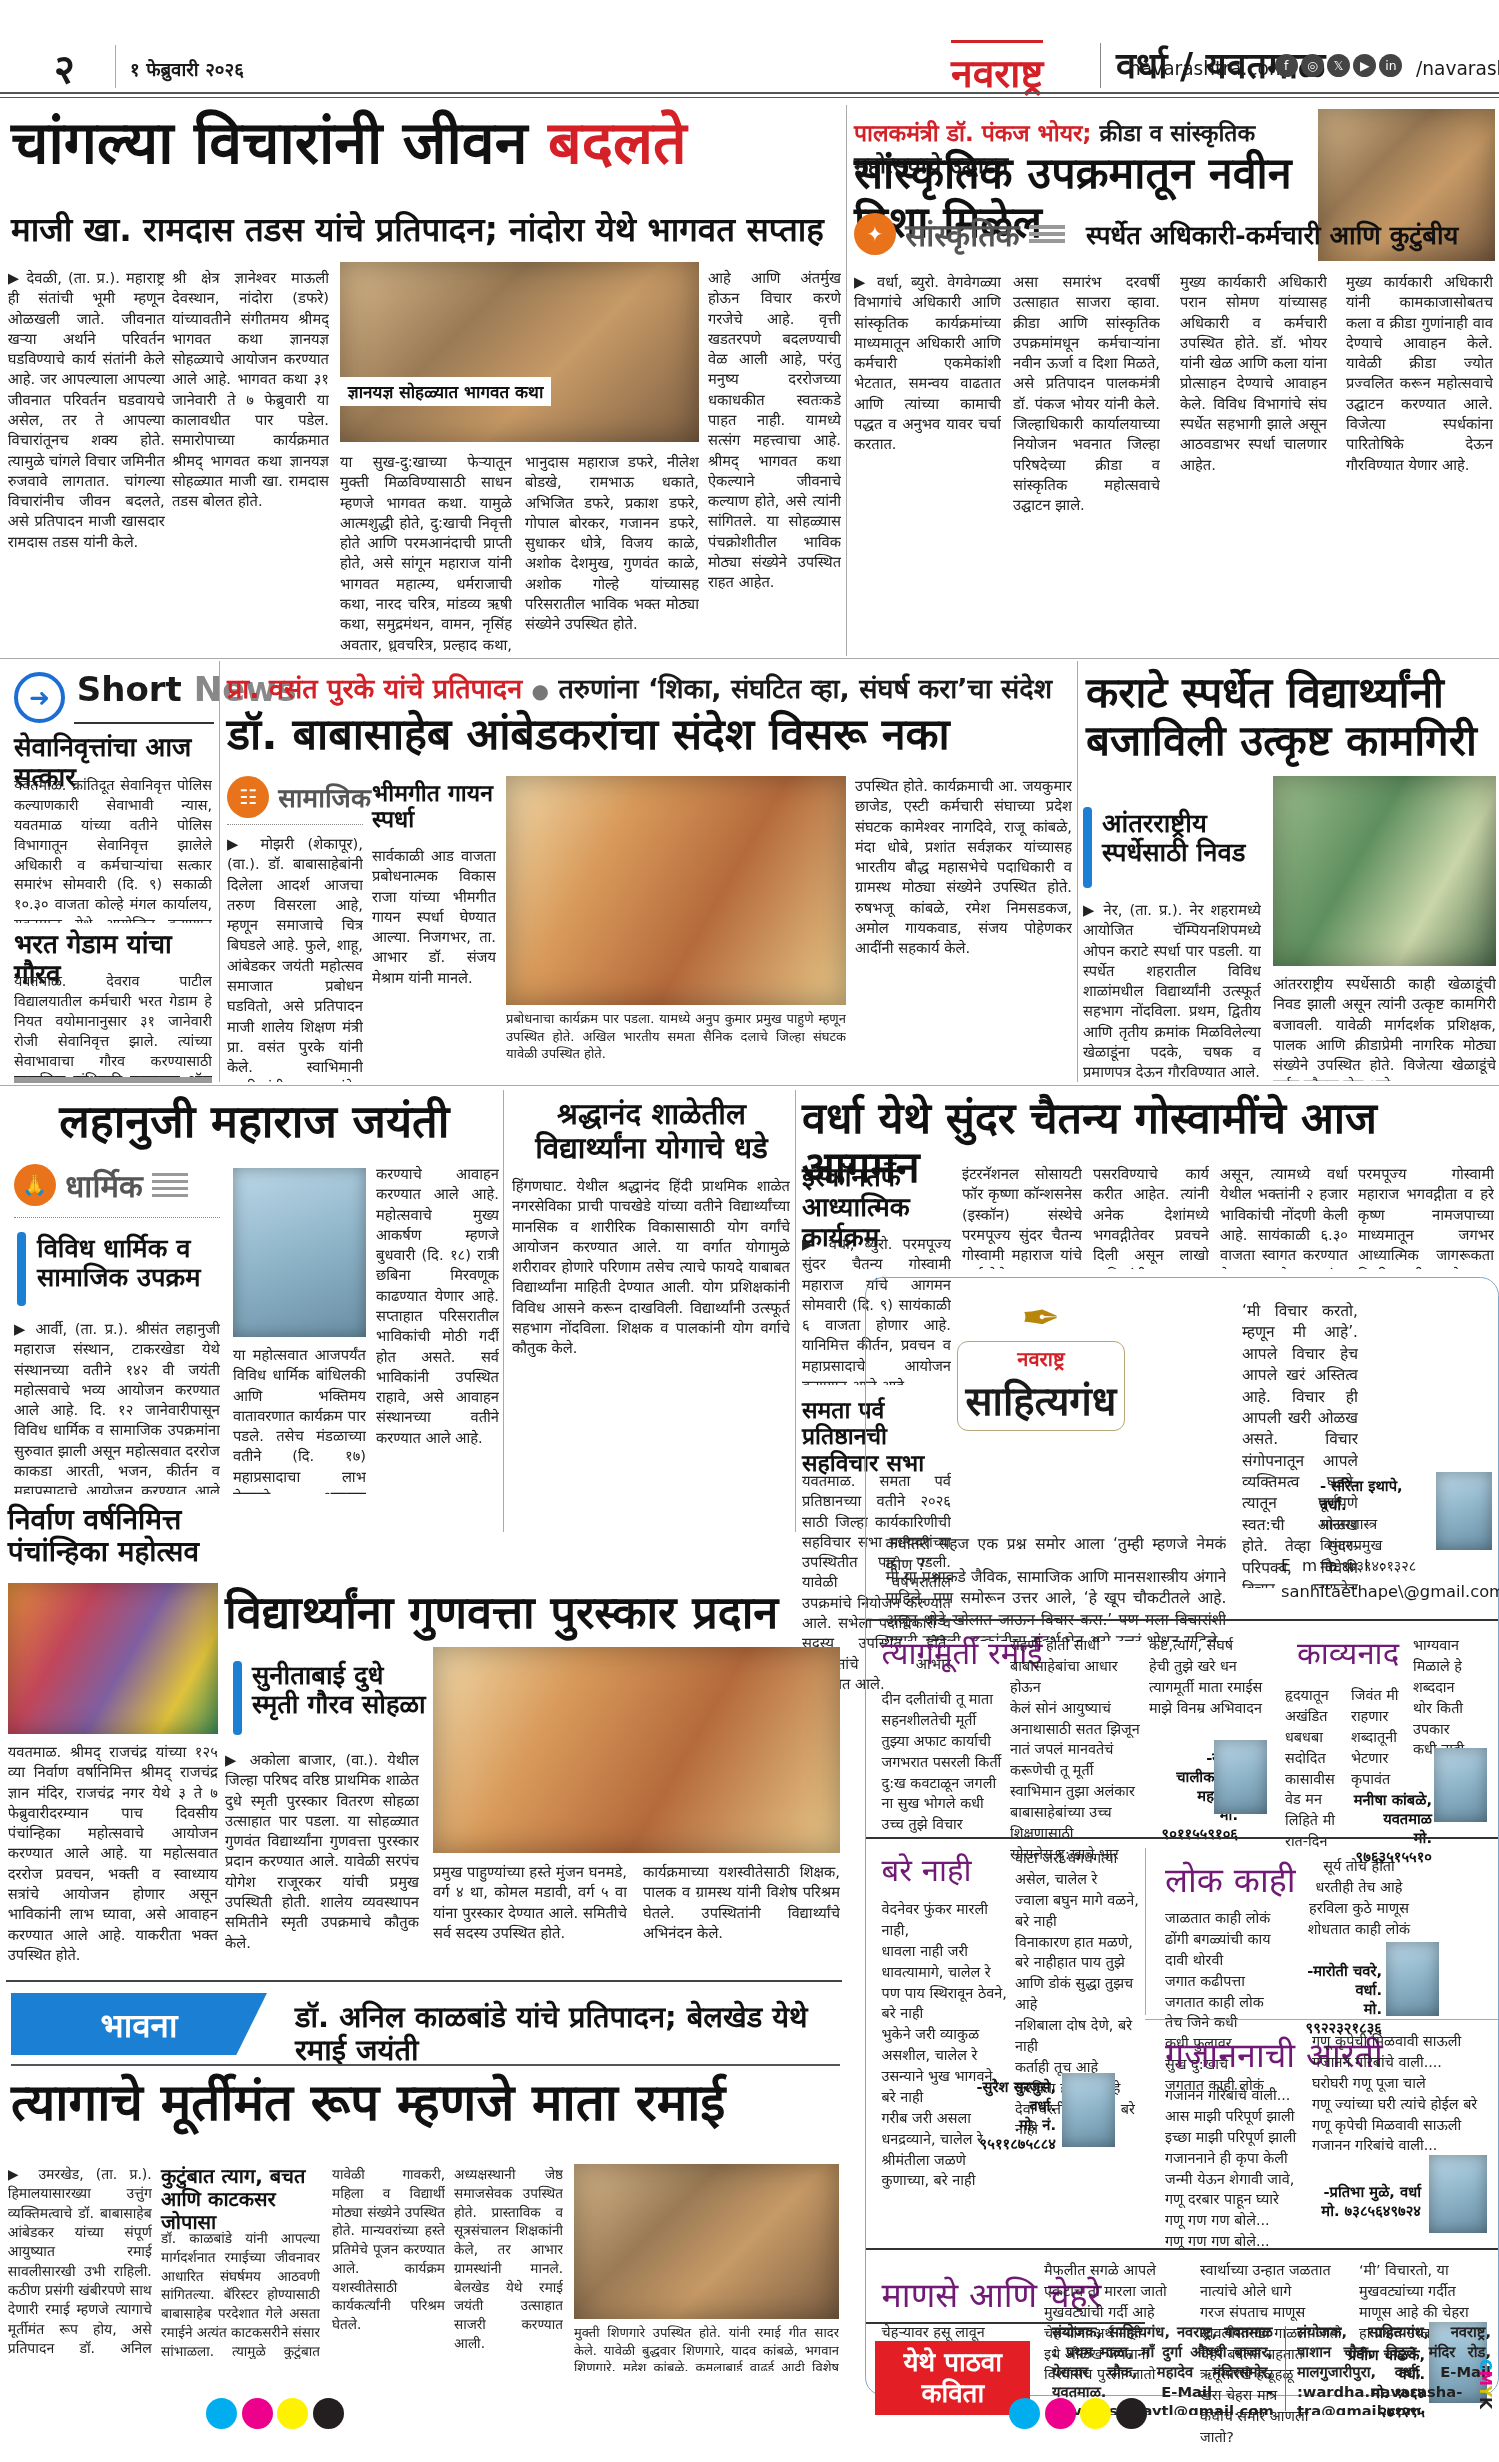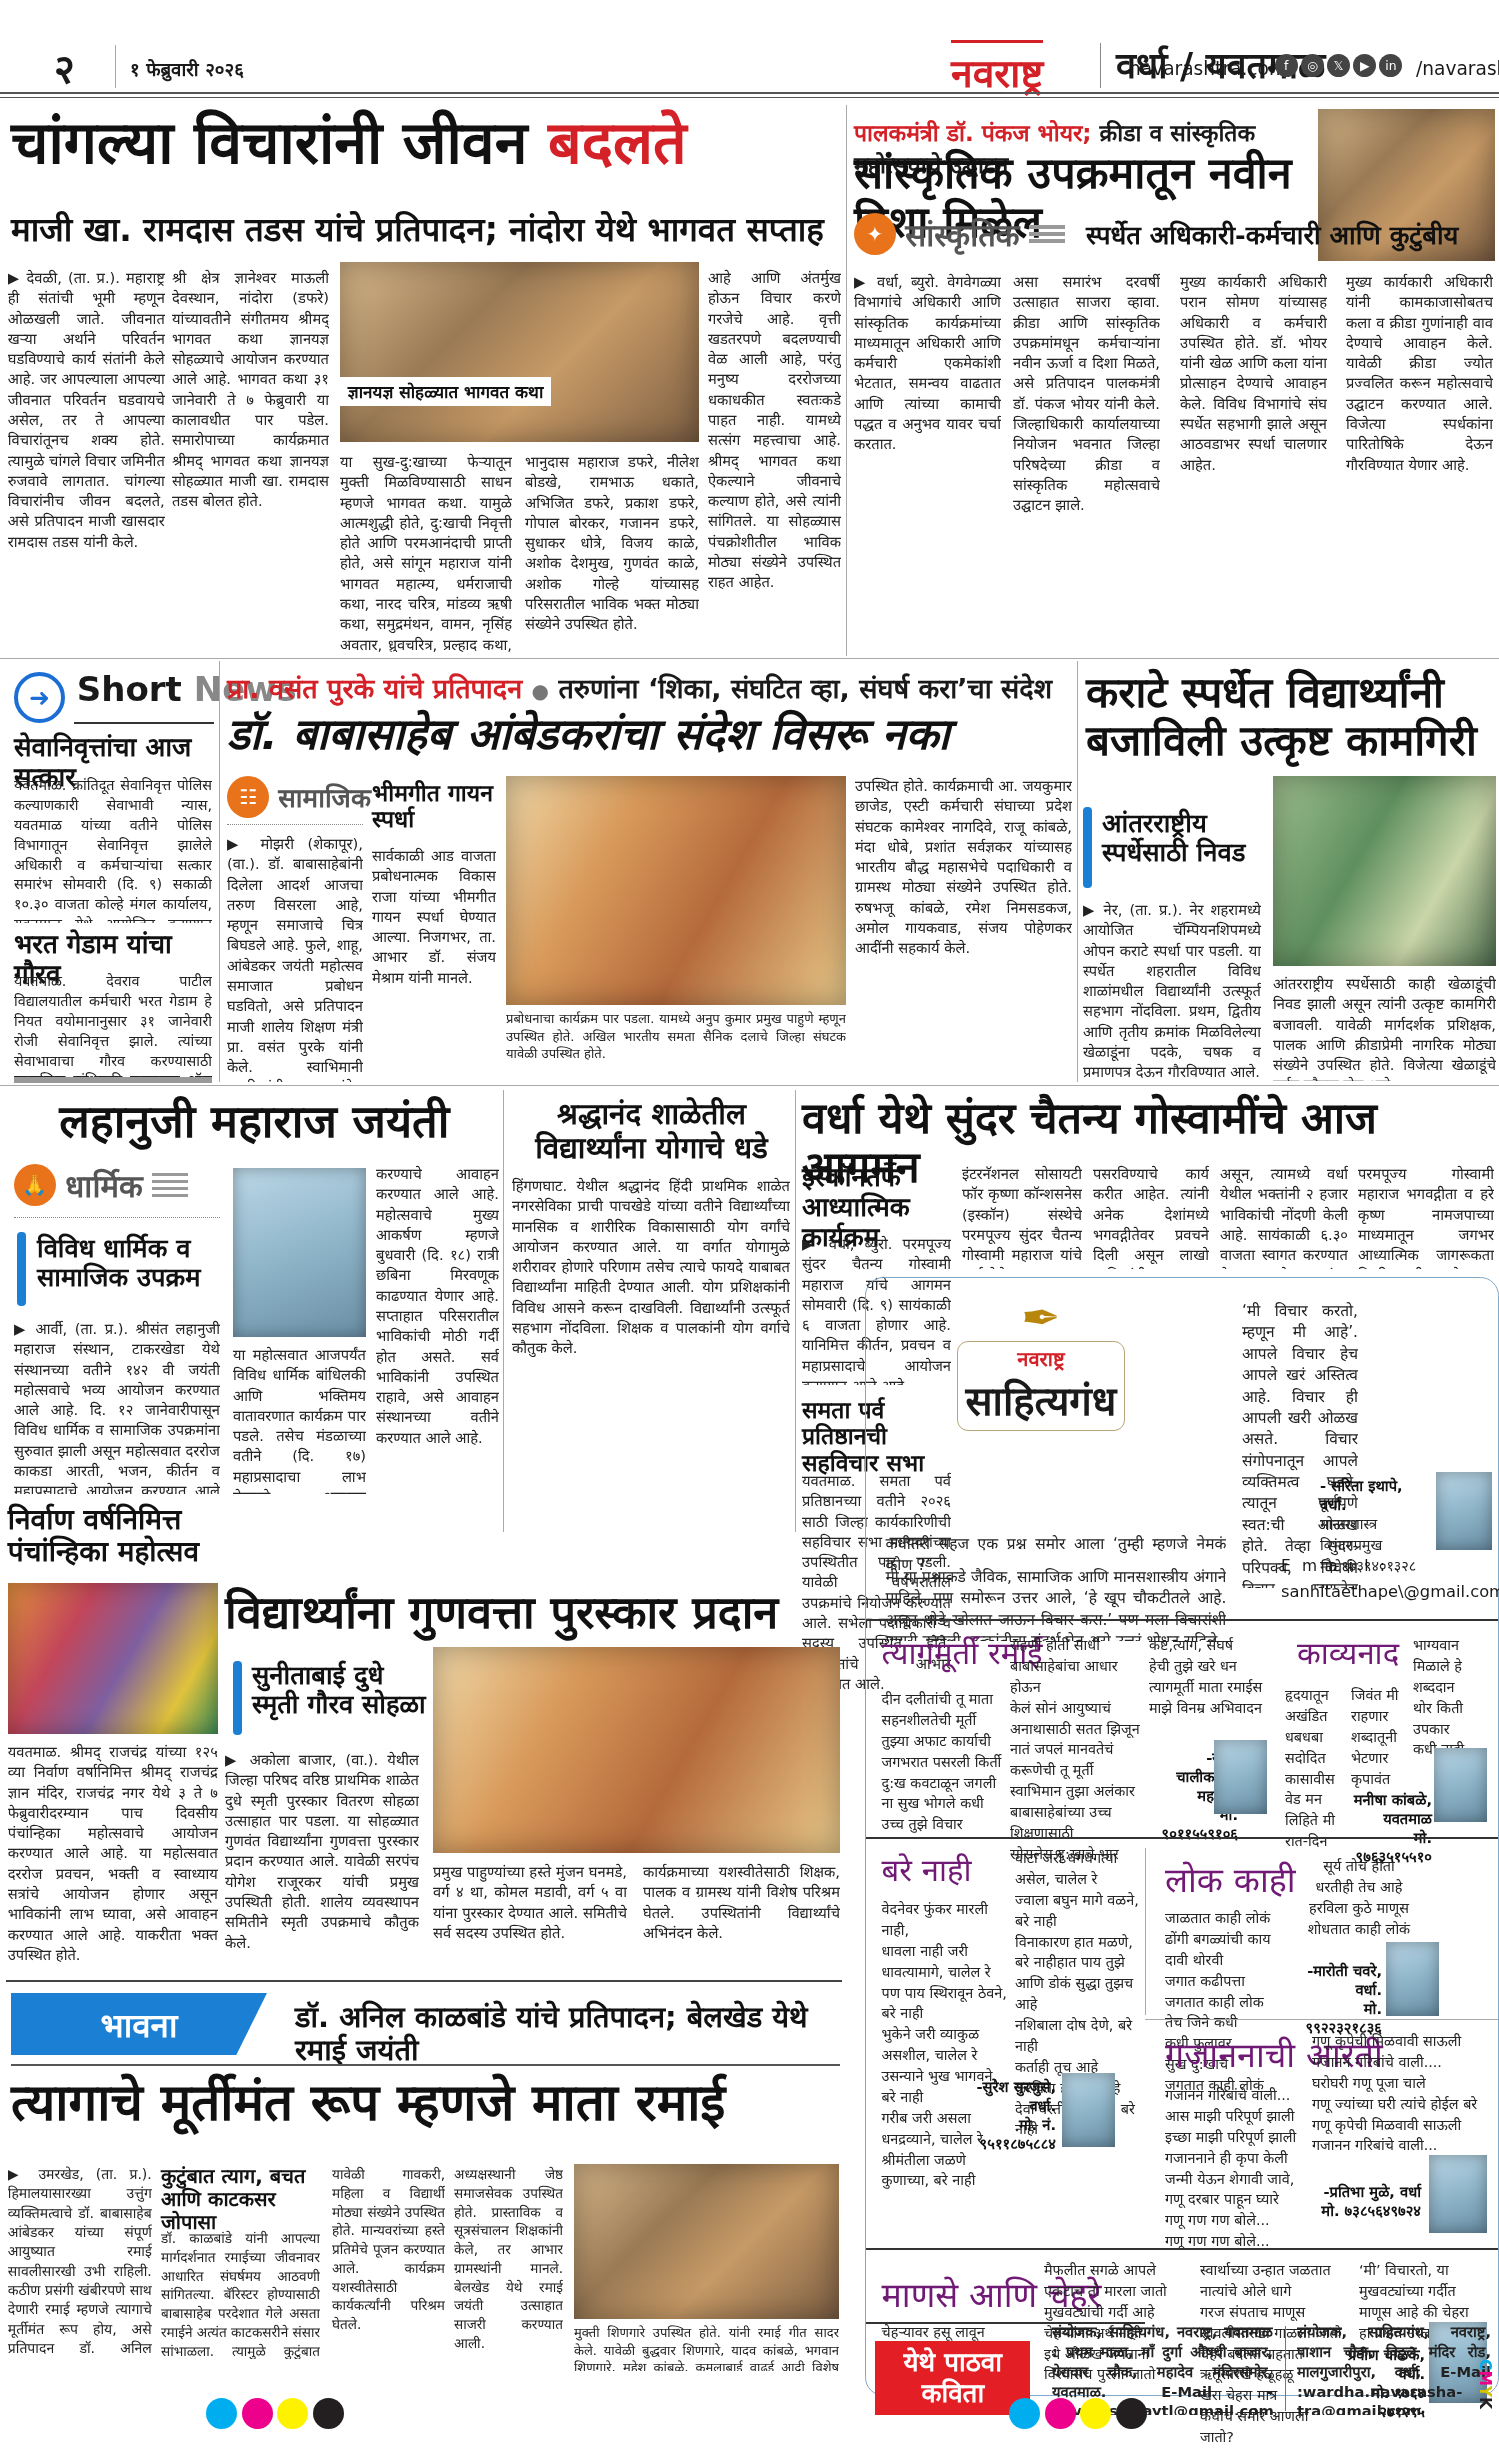--- a/index.html
+++ b/index.html
@@ -97,21 +97,21 @@
     <div class="abs bodytxt" style="left:14px;top:776px;width:198px;height:147px;overflow:hidden;font-size:14.4px;">यवतमाळ. क्रांतिदूत सेवानिवृत्त पोलिस कल्याणकारी सेवाभावी न्यास, यवतमाळ यांच्या वतीने पोलिस विभागातून सेवानिवृत्त झालेले अधिकारी व कर्मचाऱ्यांचा सत्कार समारंभ सोमवारी (दि. ९) सकाळी १०.३० वाजता कोल्हे मंगल कार्यालय, यवतमाळ येथे आयोजित करण्यात आला आहे. समारंभात रामनिहोर यादव, रामराव पवार, शामराव राठोड, राजा अजबले, सुभाष काळे, सुधाकर चरलेवार आदी कर्मचाऱ्यांचा गौरव करण्यात येणार आहे.</div>
     <div class="abs hl" style="left:14px;top:930px;width:198px;font-size:26px;">भरत गेडाम यांचा गौरव</div>
     <div class="abs bodytxt" style="left:14px;top:972px;width:198px;height:105px;overflow:hidden;font-size:14.4px;">यवतमाळ. देवराव पाटील विद्यालयातील कर्मचारी भरत गेडाम हे नियत वयोमानानुसार ३१ जानेवारी रोजी सेवानिवृत्त झाले. त्यांच्या सेवाभावाचा गौरव करण्यासाठी सामाजिक बांधिलकी जपणाऱ्या ऑल इंडिया आदिवासी एम्प्लॉइज फेडरेशन (मातृ संघटना) यांच्या वतीने संघानियानगर येथे सेवानिवृत्त सत्कार सोहळा आयोजन करण्यात आला होता.</div>
     <div class="abs" style="left:14px;top:1077px;width:198px;height:6.2px;background:#999;"></div>
   </div>
 
   <div class="vline" style="left:219px;top:661px;height:421px;"></div>
 
   <div>
     <div class="abs kicker" style="left:227px;top:669px;width:846px;font-size:27px;"><span class="red">प्रा. वसंत पुरके यांचे प्रतिपादन</span> <span style="color:#777;font-size:20px;">●</span> <span>तरुणांना ‘शिका, संघटित व्हा, संघर्ष करा’चा संदेश</span></div>
-    <div class="abs hl" style="left:227px;top:710px;width:846px;font-size:43px;font-style:italic;">डॉ. बाबासाहेब आंबेडकरांचा संदेश विसरू नका</div>
+    <div class="abs hl" style="left:227px;top:710px;width:846px;font-size:43px;">डॉ. बाबासाहेब आंबेडकरांचा संदेश विसरू नका</div>
     <div class="abs badgerow" style="left:227px;top:776px;">
       <span class="badge-circle">☷</span>
       <span class="badge-label" style="font-size:26px;">सामाजिक</span>
     </div>
     <div class="dotline abs" style="left:227px;top:824px;width:136px;"></div>
     <div class="abs bodytxt" style="left:227px;top:834px;width:136px;height:248px;overflow:hidden;">▶ मोझरी (शेकापूर), (वा.). डॉ. बाबासाहेबांनी दिलेला आदर्श आजचा तरुण विसरला आहे, म्हणून समाजाचे चित्र बिघडले आहे. फुले, शाहू, आंबेडकर जयंती महोत्सव समाजात प्रबोधन घडवितो, असे प्रतिपादन माजी शालेय शिक्षण मंत्री प्रा. वसंत पुरके यांनी केले. स्वाभिमानी नागरिकांनी हा संदेश जपला पाहिजे, असे आवाहनही त्यांनी केले.</div>
     <div class="abs hl" style="left:372px;top:780px;width:124px;font-size:23px;">भीमगीत गायन स्पर्धा</div>
     <div class="abs bodytxt" style="left:372px;top:846px;width:124px;height:237px;overflow:hidden;">सार्वकाळी आड वाजता प्रबोधनात्मक विकास राजा यांच्या भीमगीत गायन स्पर्धा घेण्यात आल्या. निजगभर, ता. आभार डॉ. संजय मेश्राम यांनी मानले.</div>
     <div class="abs ph-warm" style="left:506px;top:776px;width:340px;height:229px;"></div>
     <div class="abs smalltxt" style="left:506px;top:1010px;width:340px;height:71px;overflow:hidden;">प्रबोधनाचा कार्यक्रम पार पडला. यामध्ये अनुप कुमार प्रमुख पाहुणे म्हणून उपस्थित होते. अखिल भारतीय समता सैनिक दलाचे जिल्हा संघटक यावेळी उपस्थित होते.</div>

